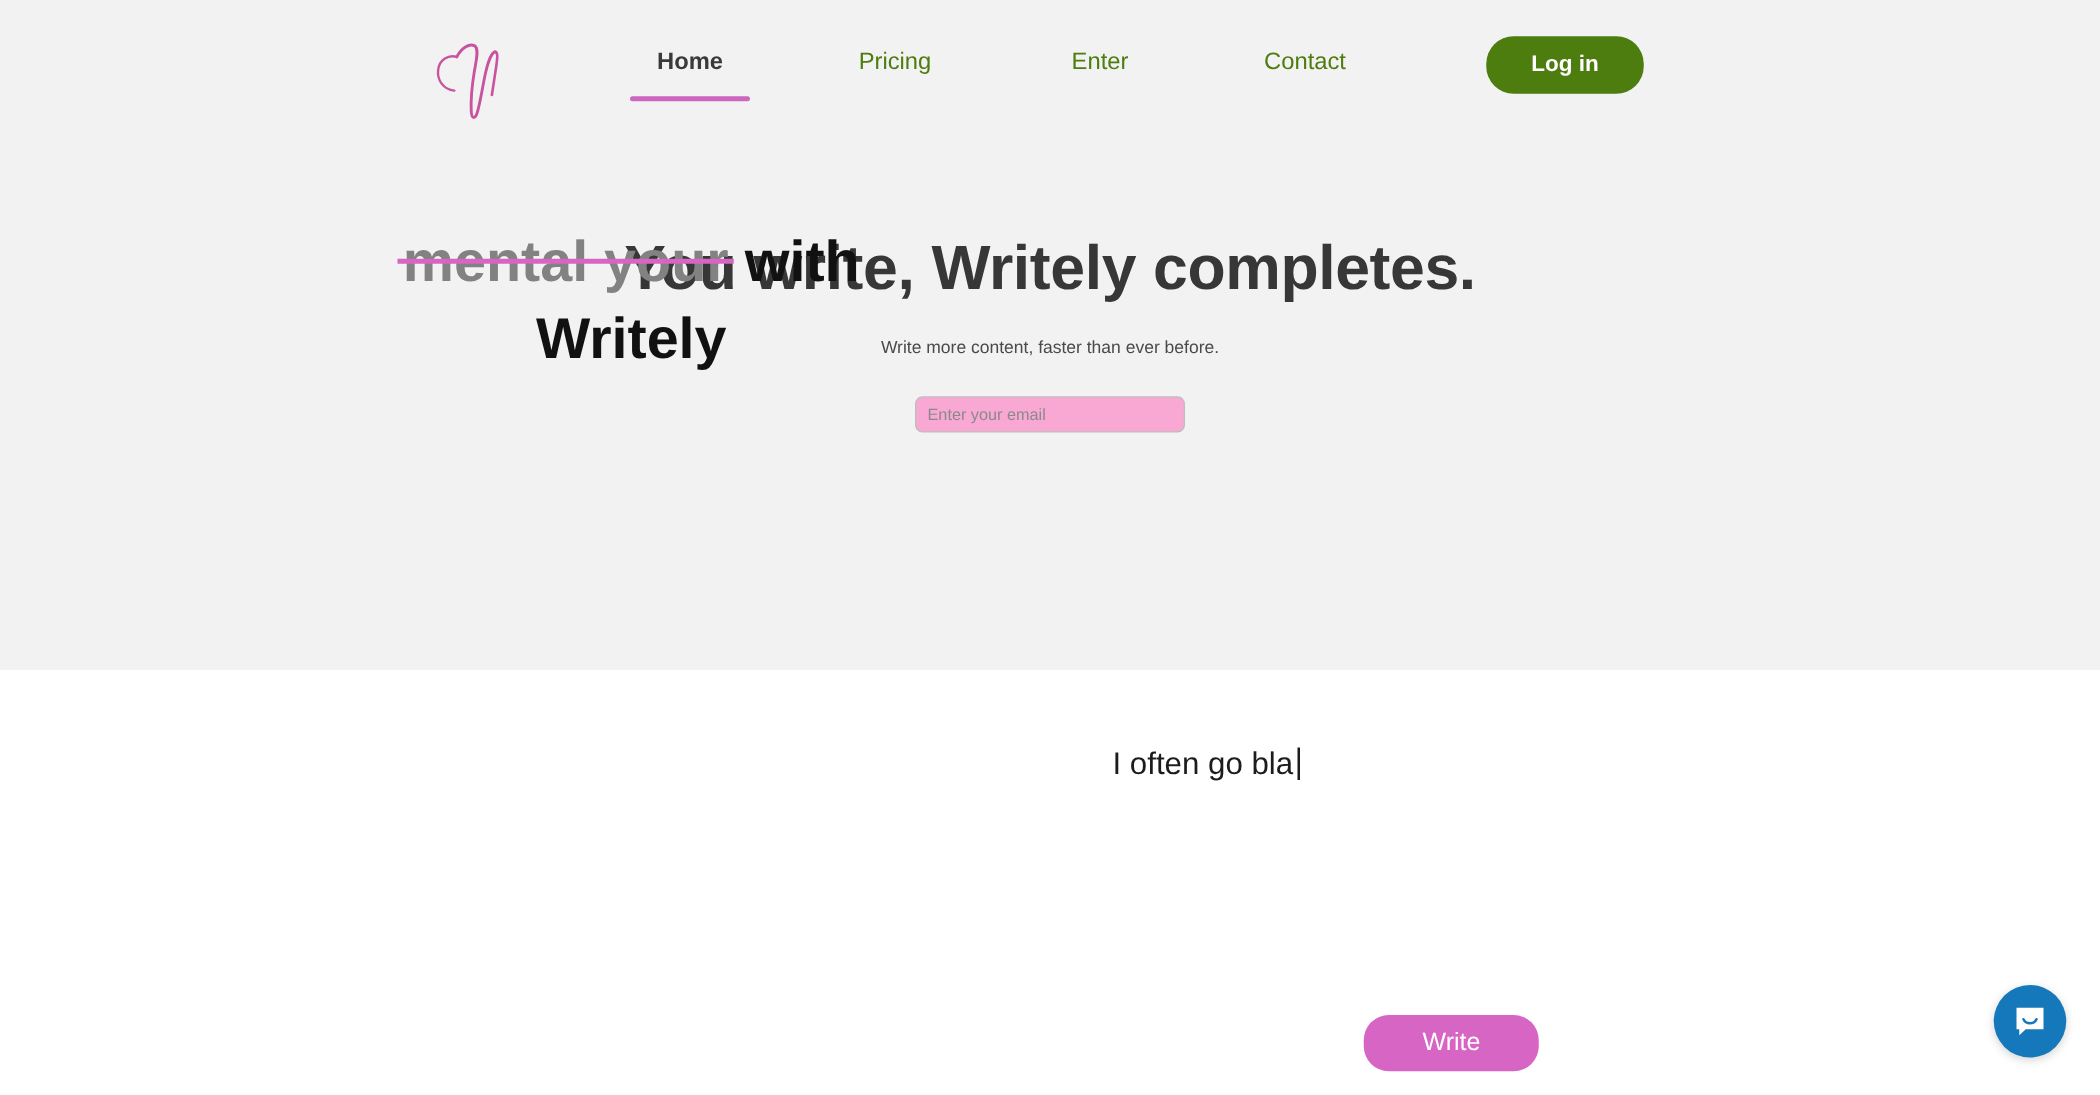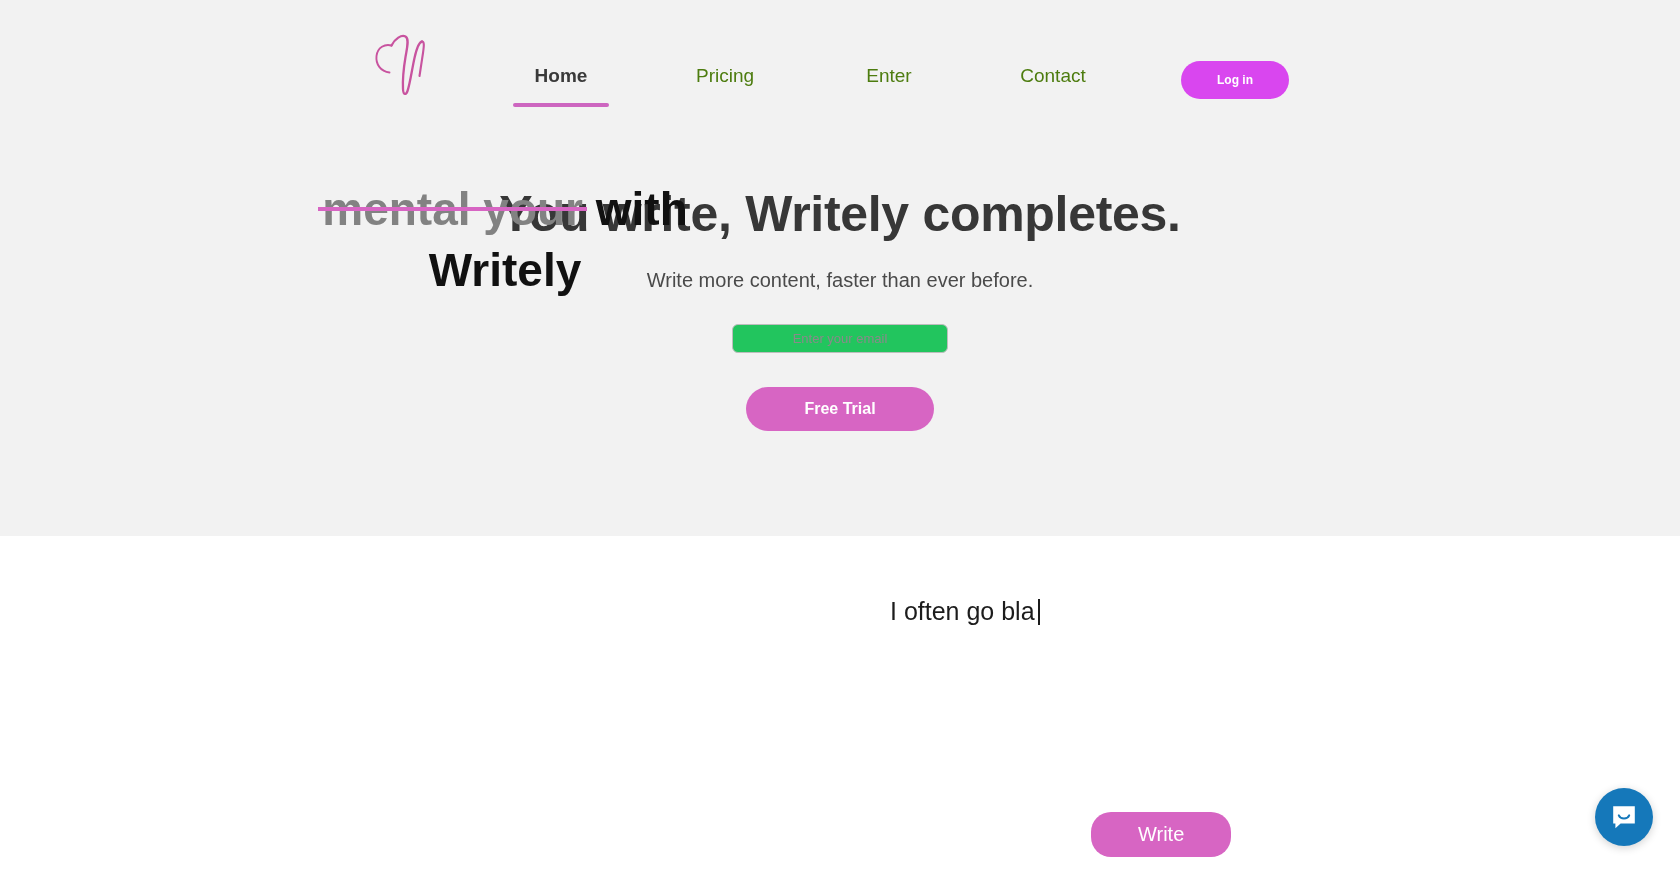--- a/index.html
+++ b/index.html
@@ -40,22 +40,22 @@
     top: 0;
     width: 1680px;
     height: 128px;
     display: flex;
     align-items: center;
     justify-content: center;
   }
 
   .nav-inner {
     display: flex;
-    align-items: flex-end;
-    gap: 0;
+    align-items: flex-start;
+    gap: 17px;
     transform: translateX(-10px);
   }
 
   .logo {
     width: 72px;
     height: 70px;
     display: flex;
     align-items: center;
     justify-content: center;
     margin-right: 36px;
@@ -93,23 +93,23 @@
     left: 2px;
     right: 2px;
     bottom: -8px;
     height: 4px;
     background: #cd66c0;
     border-radius: 2px;
   }
 
   .login-btn {
     margin-left: 46px;
-    background: #d946ef;
+    background: #4d7c0f;
     color: #ffffff;
-    font-size: 12px;
+    font-size: 18px;
     font-weight: bold;
     border: none;
     border-radius: 22px;
     padding: 12px 36px;
     cursor: pointer;
     font-family: "Liberation Sans", sans-serif;
     line-height: 1.2;
   }
 
   
@@ -124,43 +124,42 @@
   .hero-title {
     font-size: 50px;
     font-weight: bold;
     color: #373737;
     letter-spacing: -0.3px;
     line-height: 1.15;
   }
 
   .hero-sub {
     margin-top: 25px;
-    font-size: 20px;
+    font-size: 14px;
     color: #4a4a4a;
     font-weight: normal;
   }
 
   .email-wrap {
     margin-top: 32px;
     display: flex;
     justify-content: center;
   }
 
   .email-input {
     width: 216px;
     height: 29px;
     border: 1px solid #bdbdbd;
     border-radius: 6px;
-    background: #22c55e;
+    background: #f9a8d4;
     font-size: 13px;
     font-family: "Liberation Sans", sans-serif;
     color: #333333;
     padding: 0 9px;
     outline: none;
-    text-align: center;
   }
   .email-input::placeholder { color: #8a8a8a; }
 
   .nocard {
     margin-top: 20px;
     font-size: 17px;
     color: #3c3c3c;
   }
 
   .freetrial-wrap {
@@ -305,23 +304,20 @@
     <div class="hero-content">
       <h1 class="hero-title">You write, Writely completes.</h1>
 
       <p class="hero-sub">Write more content, faster than ever before.</p>
 
       <div class="email-wrap">
         <input class="email-input" type="text" placeholder="Enter your email" style="">
       </div>
 
 
-      <div class="freetrial-wrap">
-        <button class="freetrial-btn">Free Trial</button>
-      </div>
     </div>
   </div>
 
   <div class="section2"></div>
 
   <div class="block-heading">
     <br>
     <span class="strike">mental your</span>
     <span>with</span>
     <br>

